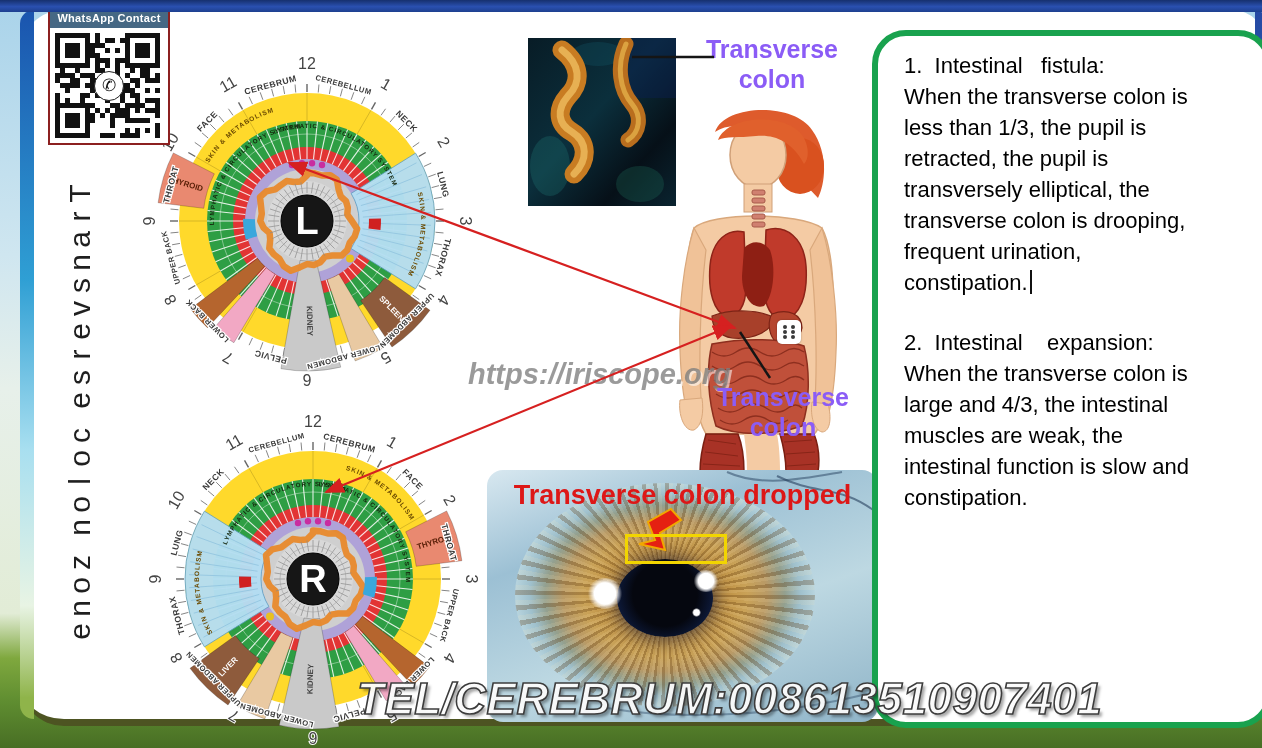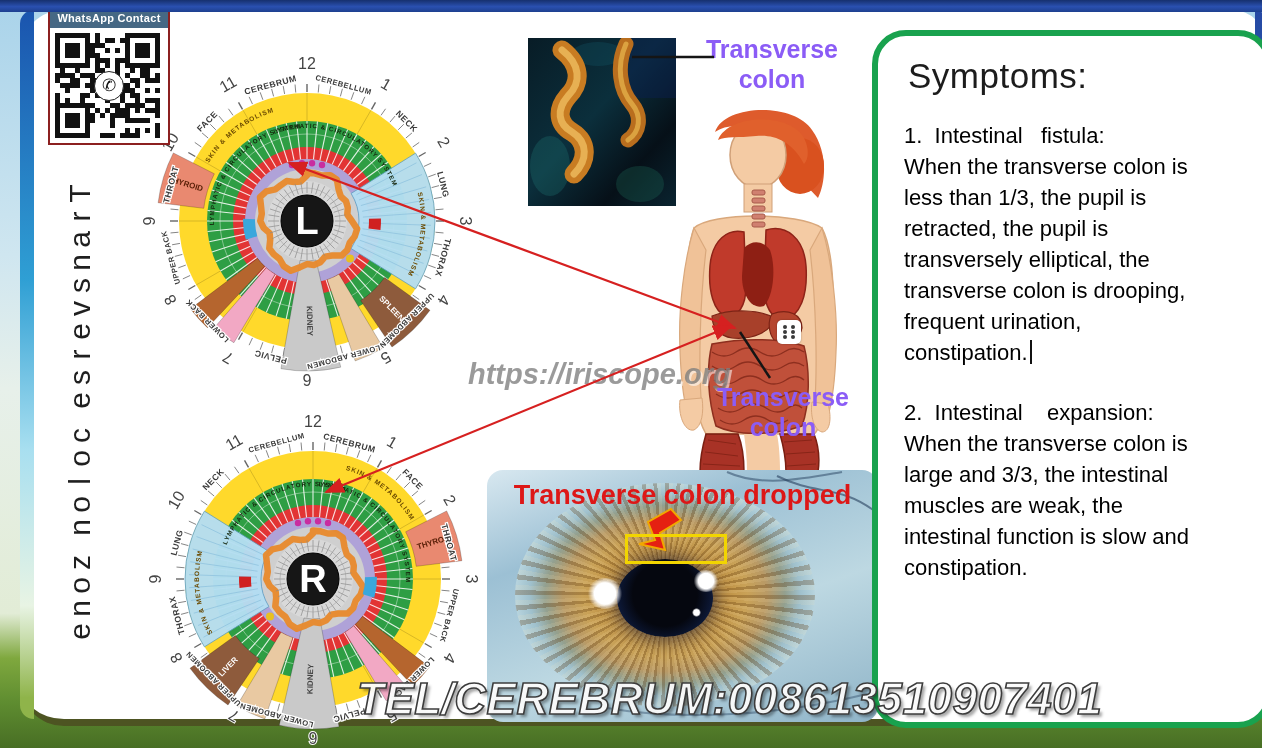--- a/index.html
+++ b/index.html
@@ -1177,33 +1177,32 @@
         <polygon points="152,74 168,70 161,52 184,39 194,50 173,63 178,80" fill="#e52012" stroke="#f0a800" stroke-width="2"></polygon>
       </svg>
       <div class="eye-rect"></div>
       <div class="eye-title">Transverse colon dropped</div>
     </div>
 
     <div class="wm-site">https://iriscope.org</div>
     <div class="wm-tel">TEL/CEREBRUM:008613510907401</div>
 
     <div class="symptoms">
-      <h1>Symptoms:</h1>
       <div id="symptoms-list">
           <div class="symptom-item">1.  Intestinal   fistula:
 When the transverse colon is
 less than 1/3, the pupil is
 retracted, the pupil is
 transversely elliptical, the
 transverse colon is drooping,
 frequent urination,
 constipation.<span class="caret"></span></div>
           <div class="symptom-item">2.  Intestinal    expansion:
 When the transverse colon is
-large and 3/3, the intestinal
+large and 4/3, the intestinal
 muscles are weak, the
 intestinal function is slow and
 constipation.</div>
         </div>
     </div>
   </div>
 
   <svg class="overlay">
     <defs>
       <marker id="ra" viewBox="0 0 10 8" refX="9" refY="4" markerWidth="9" markerHeight="8" orient="auto-start-reverse">

